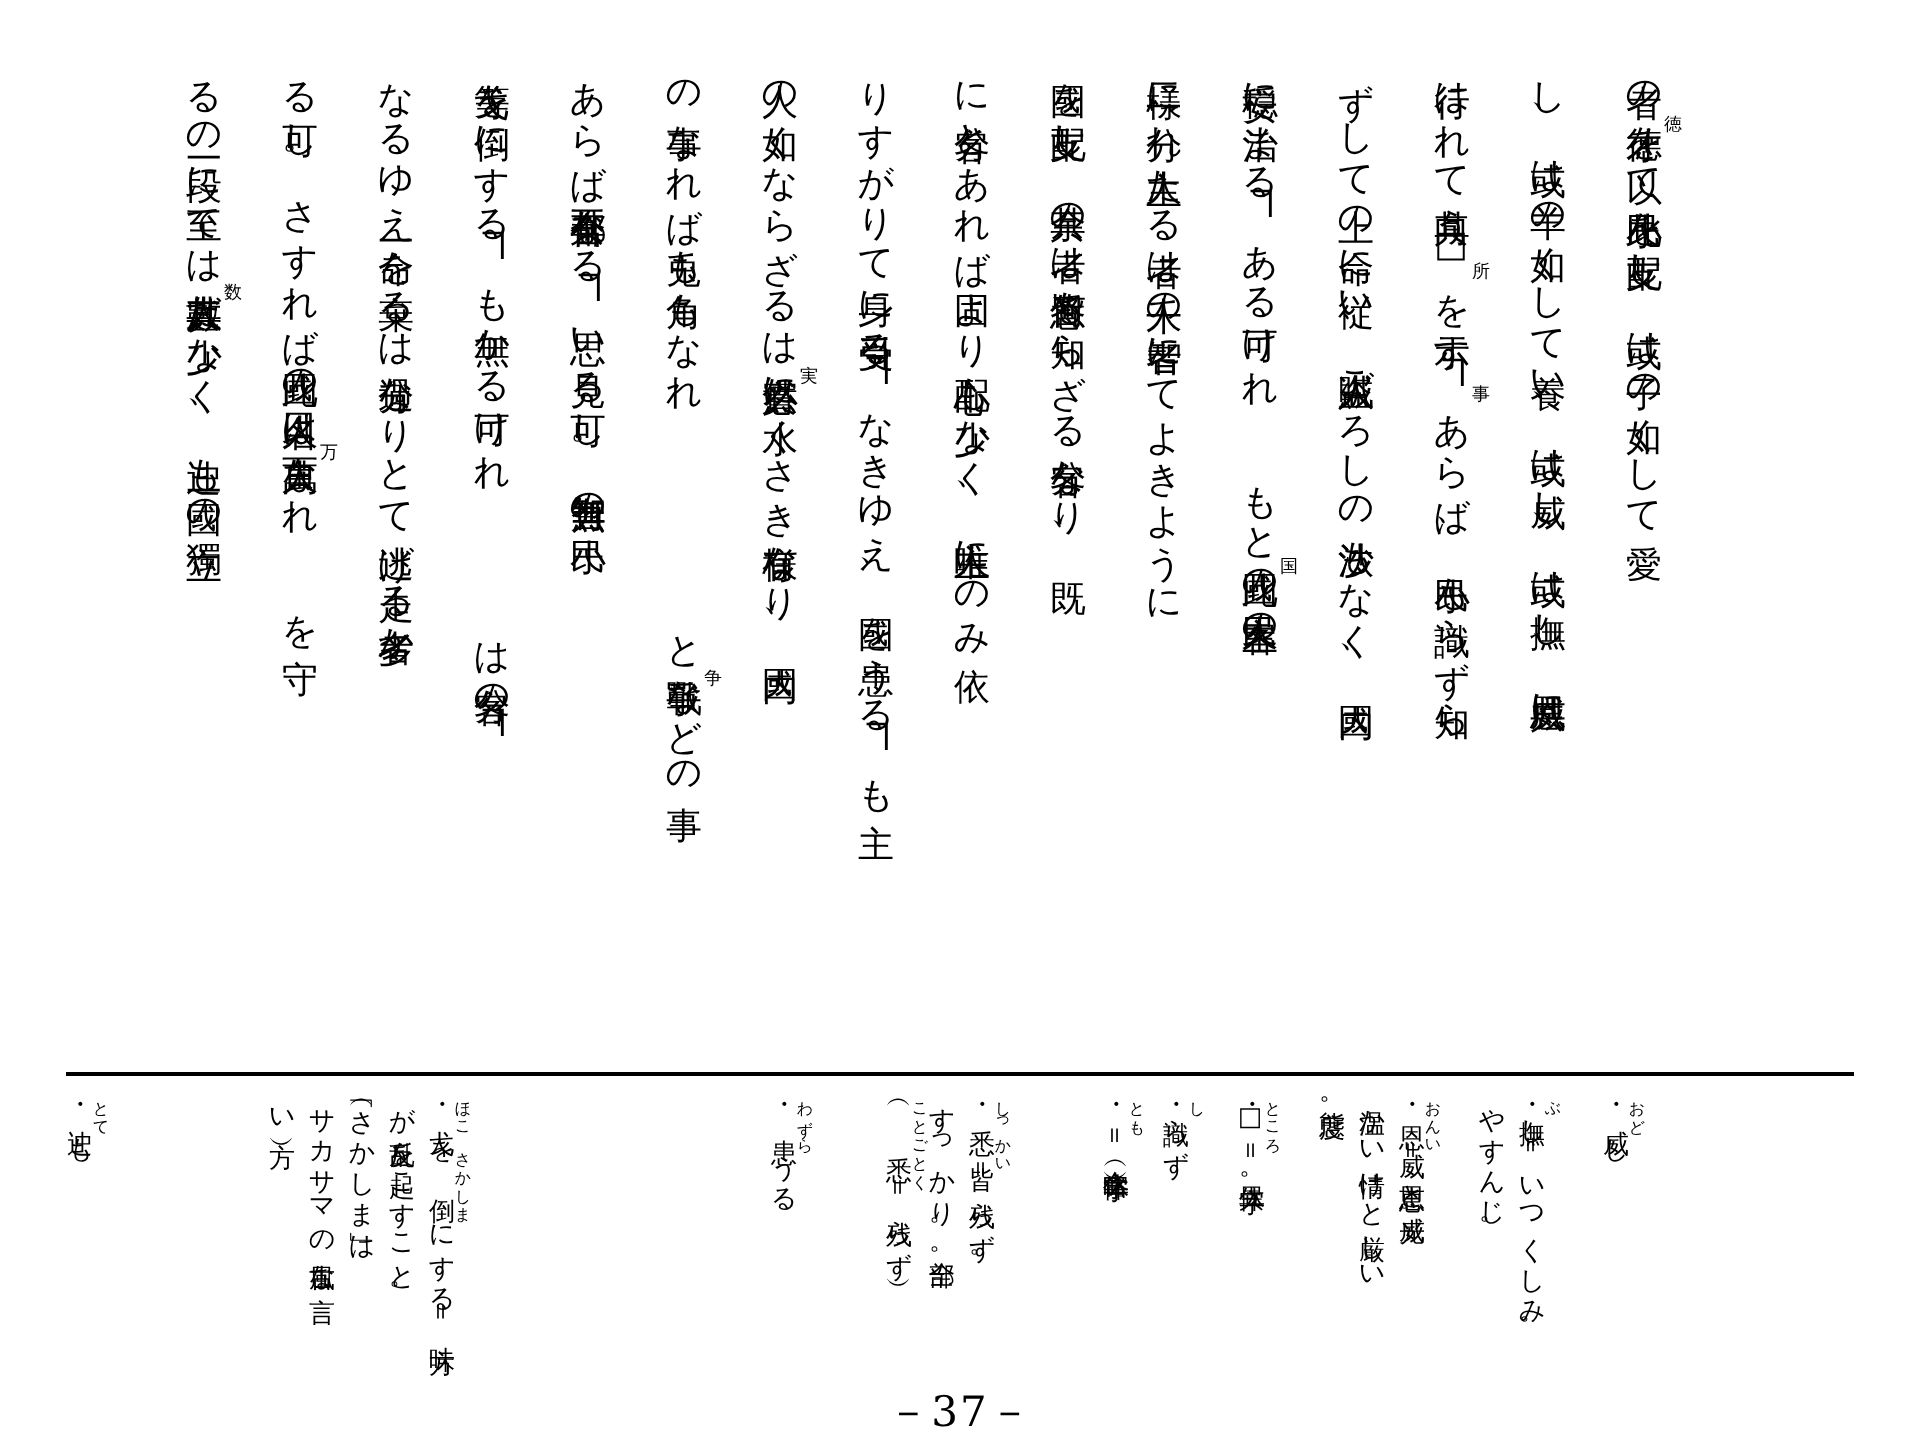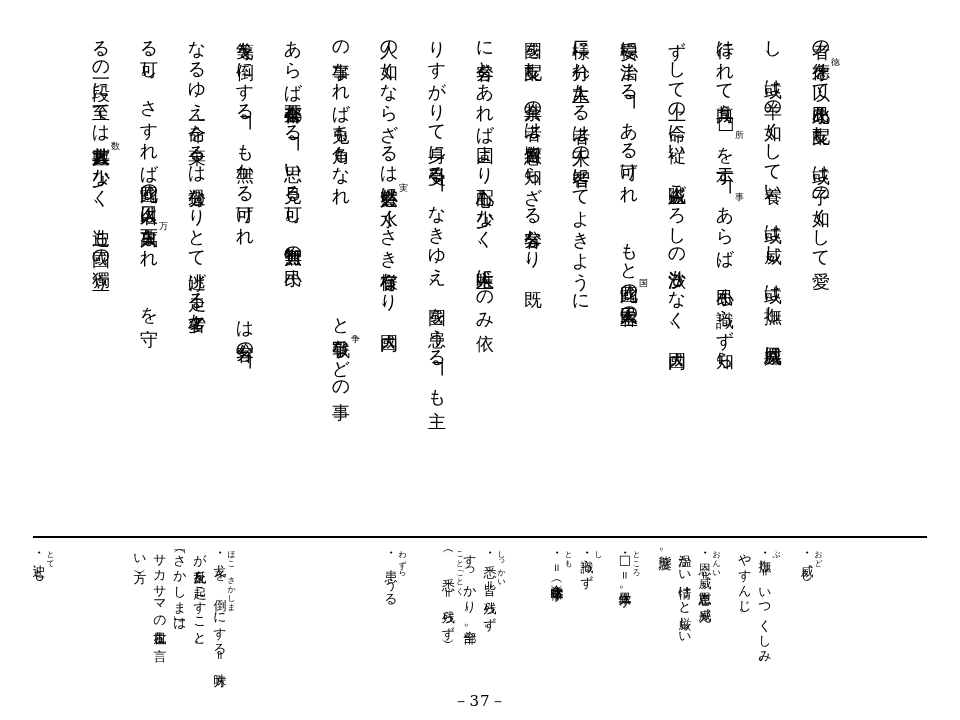--- a/index.html
+++ b/index.html
@@ -68,21 +68,21 @@
   .note-6  { right: 388px; }
   .note-7  { right: 455px; }
   .note-8  { right: 554px; }
   .note-9  { right: 725px; }
   .note-10 { right: 906px; }
   
   .page-number {
     position: absolute;
     top: 692px; left: 0; right: 0;
     text-align: center;
-    font-size: 15px;
+    font-size: 21px;
     letter-spacing: 1px;
   }
 </style>
 </head>
 <body>
 
 <div class="page">
   <div class="main-text">
       <div class="tcol">者の才<ruby>德<rt>徳</rt></ruby>を以て此小民を支配し、或は子の如くして愛</div>
       <div class="tcol">し、或は羊の如くして養い、或は威し、或は撫し、恩威共に</div>

